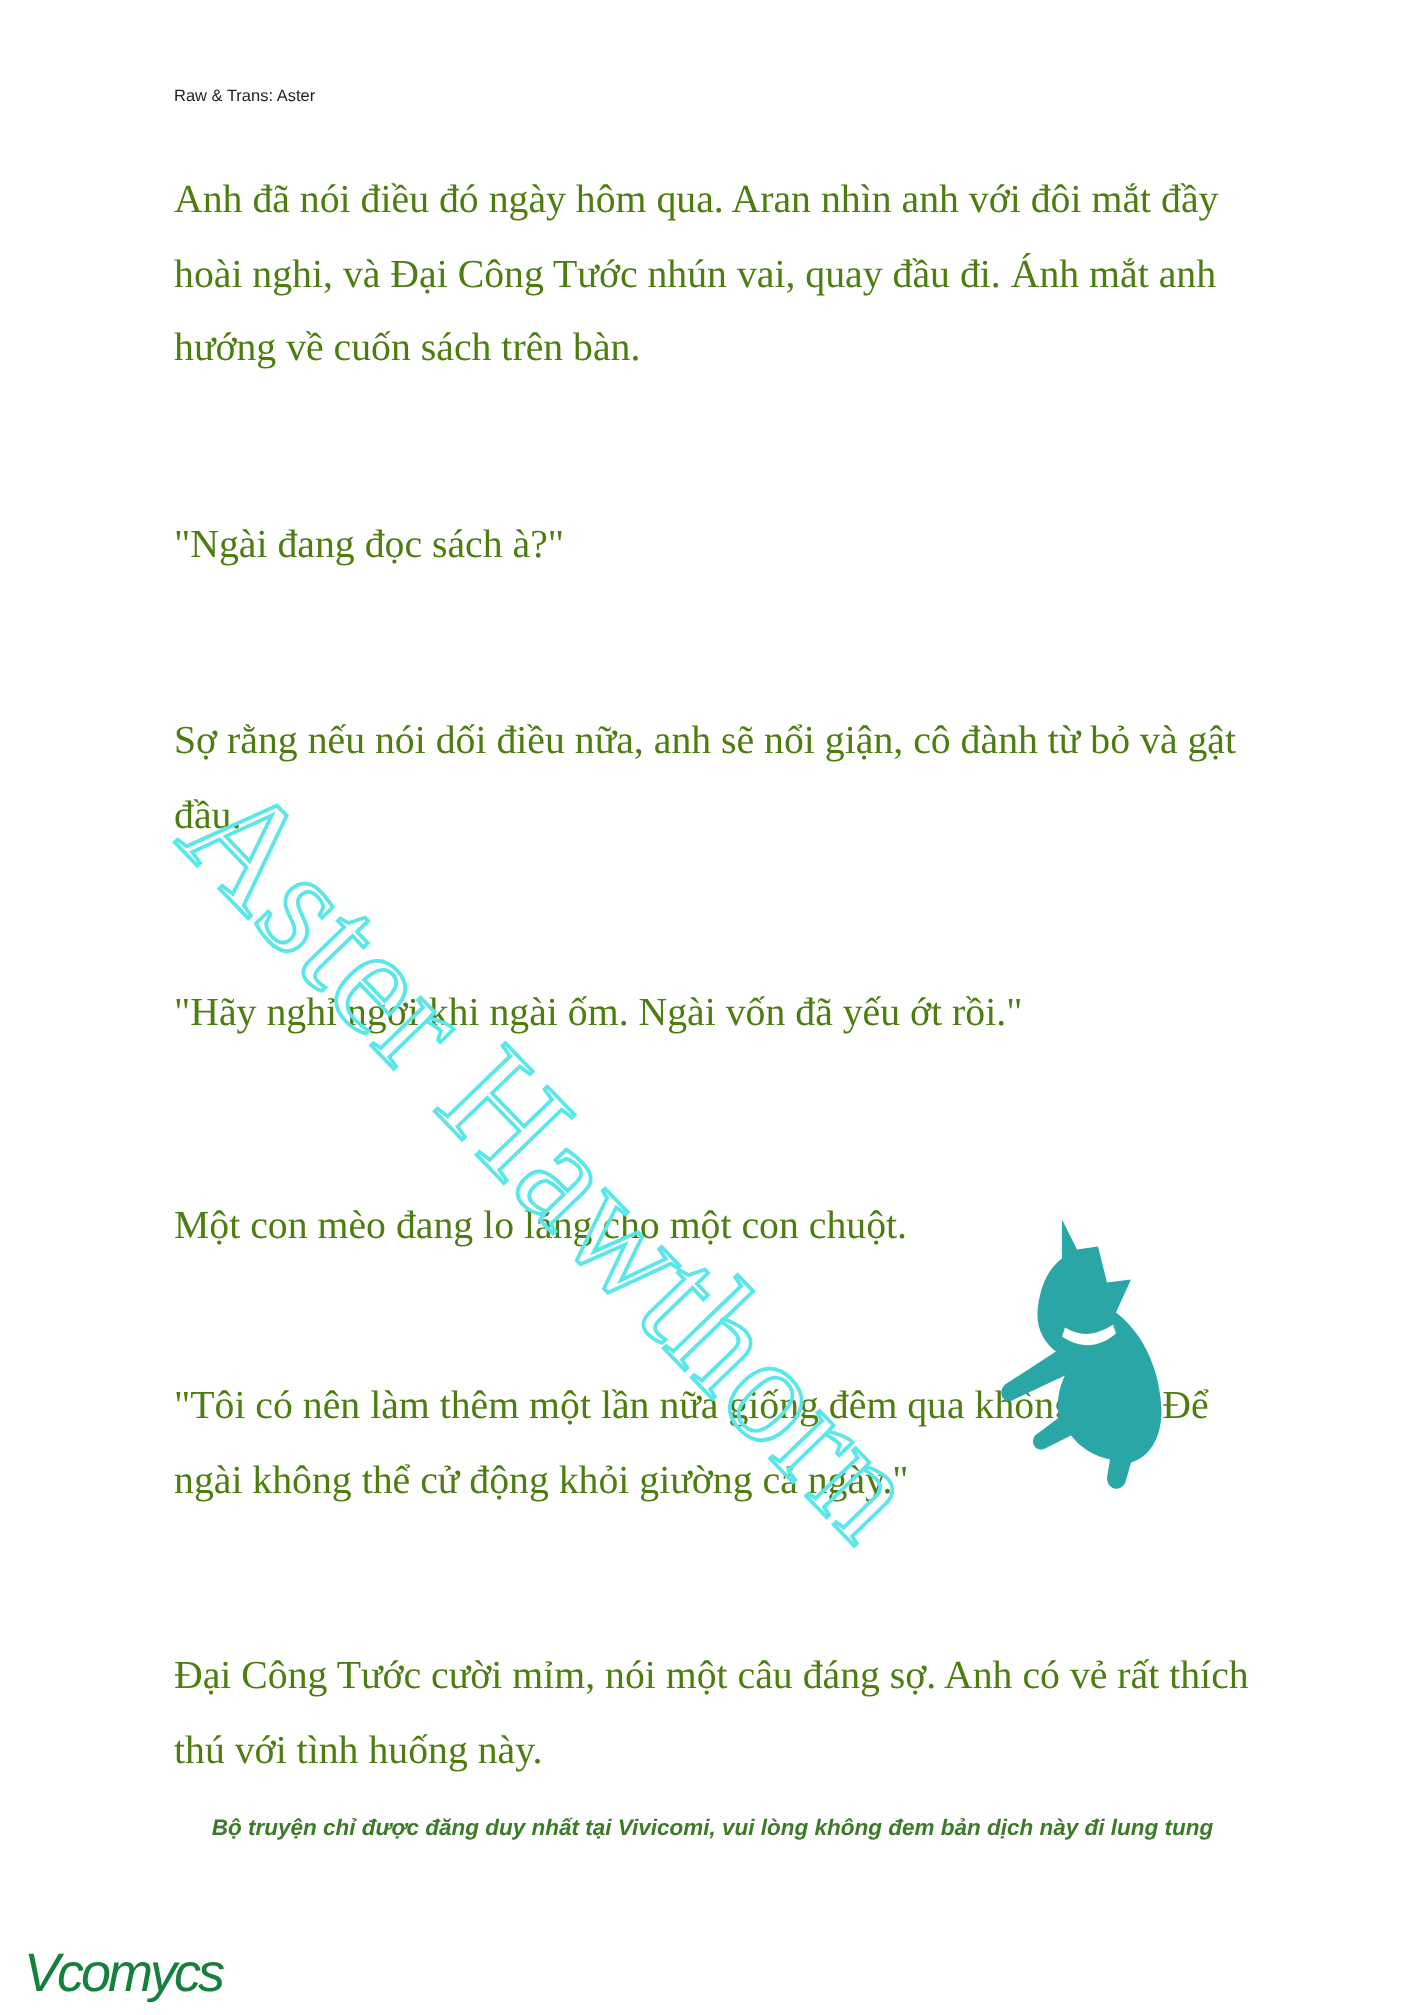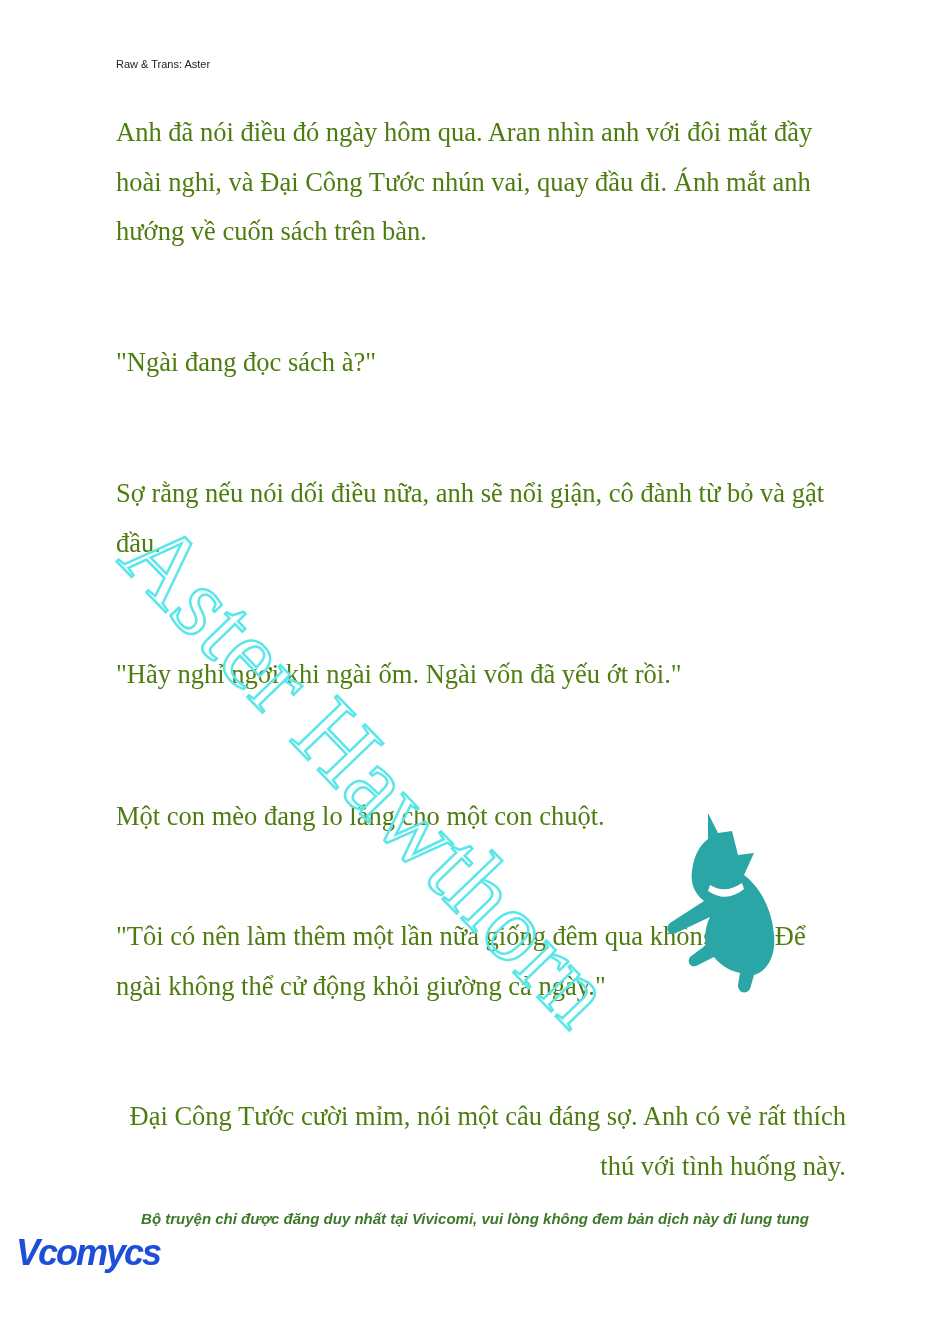--- a/index.html
+++ b/index.html
@@ -14,39 +14,39 @@
   .para {
     position: absolute; left: 116px; width: 730px;
     font-size: 26.5px; line-height: 49.5px; color: #4d7c0f;
   }
   .p1 { top: 108px; }
   .p2 { top: 338px; }
   .p3 { top: 469px; }
   .p4 { top: 650px; }
   .p5 { top: 792px; }
   .p6 { top: 912px; }
-  .p7 { top: 1092px; text-align: right; }
+  .p7 { top: 1092px; }
   .watermark {
     position: absolute; left: 140px; top: 480px;
     font-family: "Liberation Serif", serif; font-size: 100px;
     color: transparent; -webkit-text-stroke: 2.5px #5be6ea;
     transform: rotate(46deg); transform-origin: left center;
     white-space: nowrap; letter-spacing: 1px; pointer-events: none;
   }
   .cat { position: absolute; left: 650px; top: 805px; width: 140px; height: 190px; }
   .footer {
     position: absolute; left: 0; width: 950px; text-align: center;
     font-family: "Liberation Sans", sans-serif; font-style: italic; font-weight: bold;
     font-size: 15px; color: #3c7a2a; line-height: 25px;
   }
   .footer-1 { top: 1206px; }
   .logo {
-    position: absolute; left: 16px; top: 1232px;
-    font-family: "Liberation Sans", sans-serif; font-style: italic; font-weight: bold;
-    font-size: 36px; color: #1d4ed8; letter-spacing: -2px;
+    position: absolute; left: 16px; top: 1294px;
+    font-family: "Liberation Sans", sans-serif; font-style: italic; font-weight: normal;
+    font-size: 36px; color: #15803d; letter-spacing: -2px;
   }
 </style>
 </head>
 <body>
 
 <div class="header">Raw &amp; Trans: Aster</div>
 
 <div class="para p1">Anh đã nói điều đó ngày hôm qua. Aran nhìn anh với đôi mắt đầy hoài nghi, và Đại Công Tước nhún vai, quay đầu đi. Ánh mắt anh hướng về cuốn sách trên bàn.</div>
 <div class="para p2">"Ngài đang đọc sách à?"</div>
 <div class="para p3">Sợ rằng nếu nói dối điều nữa, anh sẽ nổi giận, cô đành từ bỏ và gật đầu.</div>

